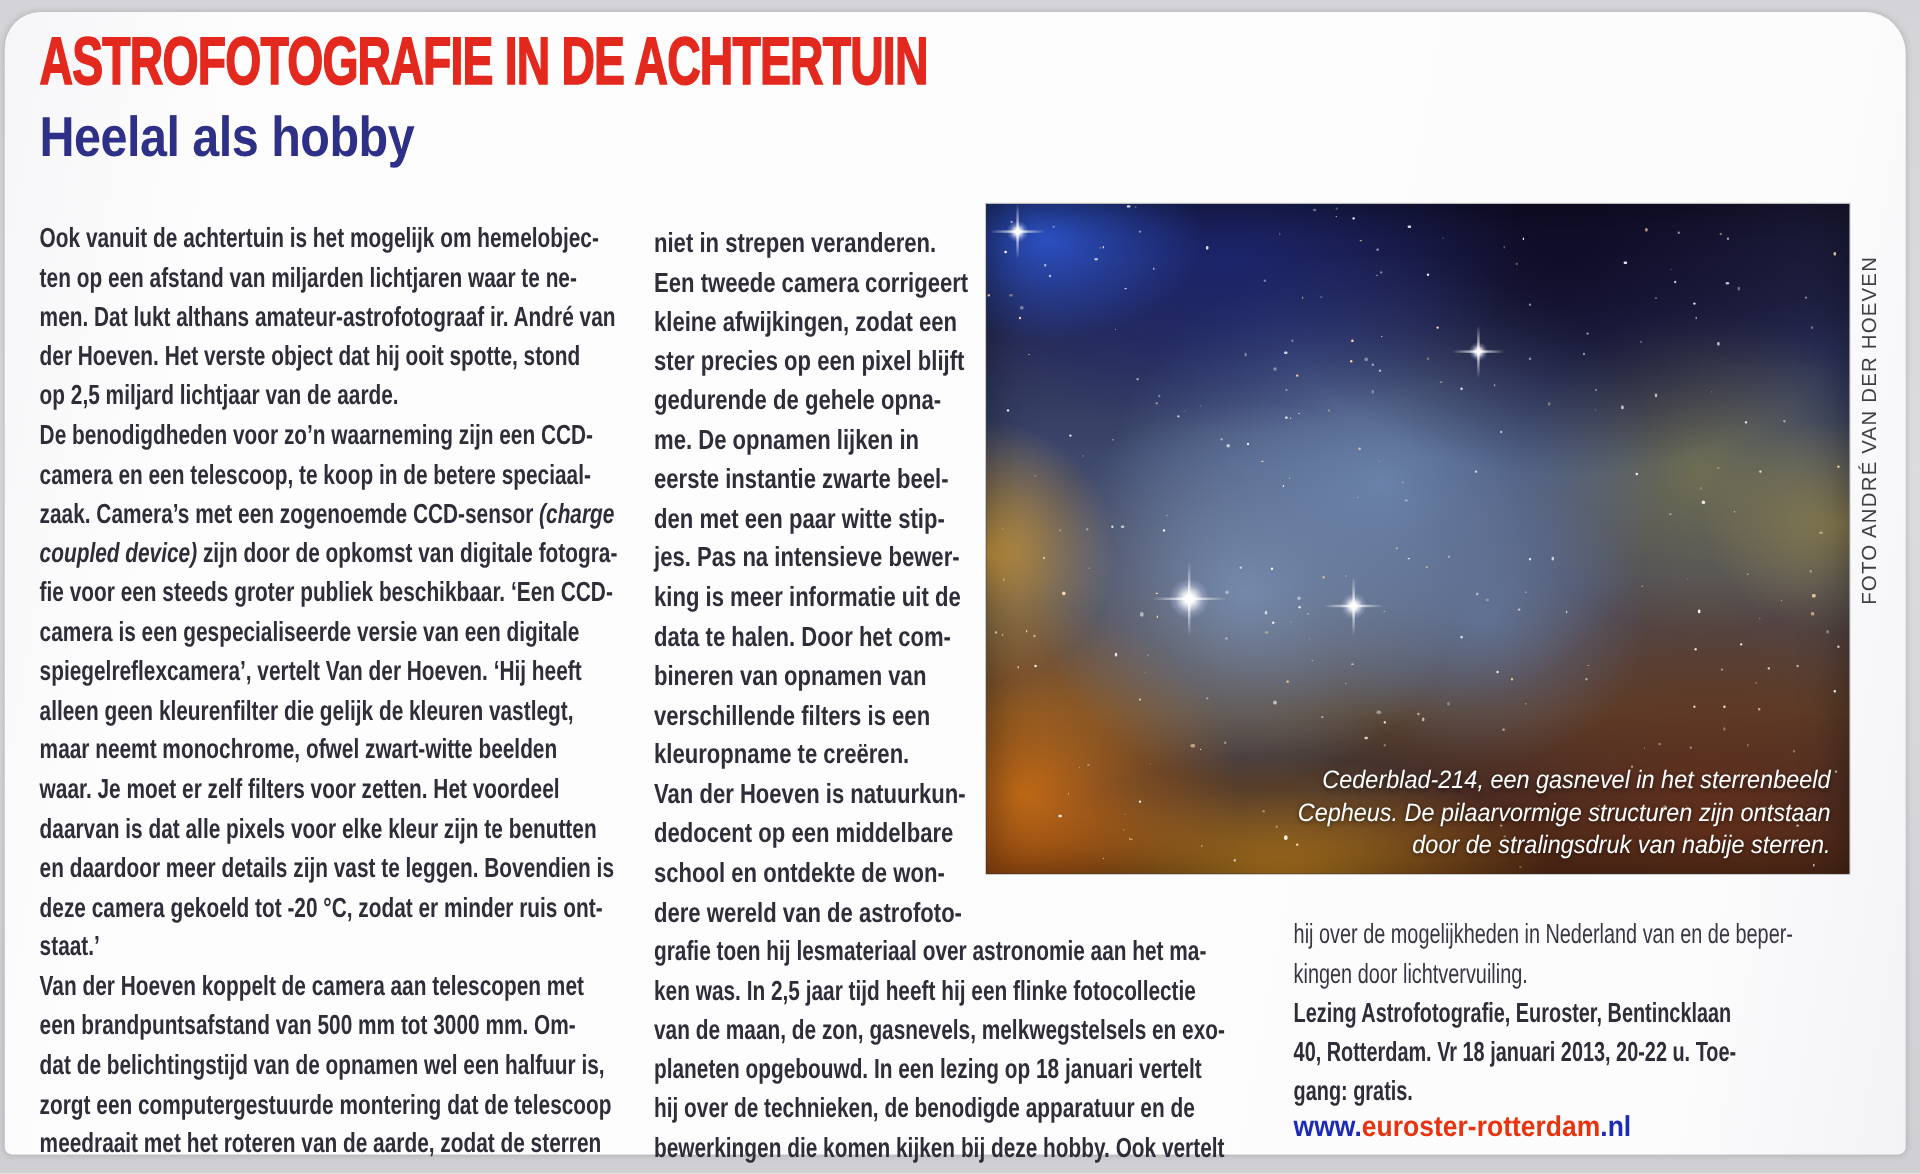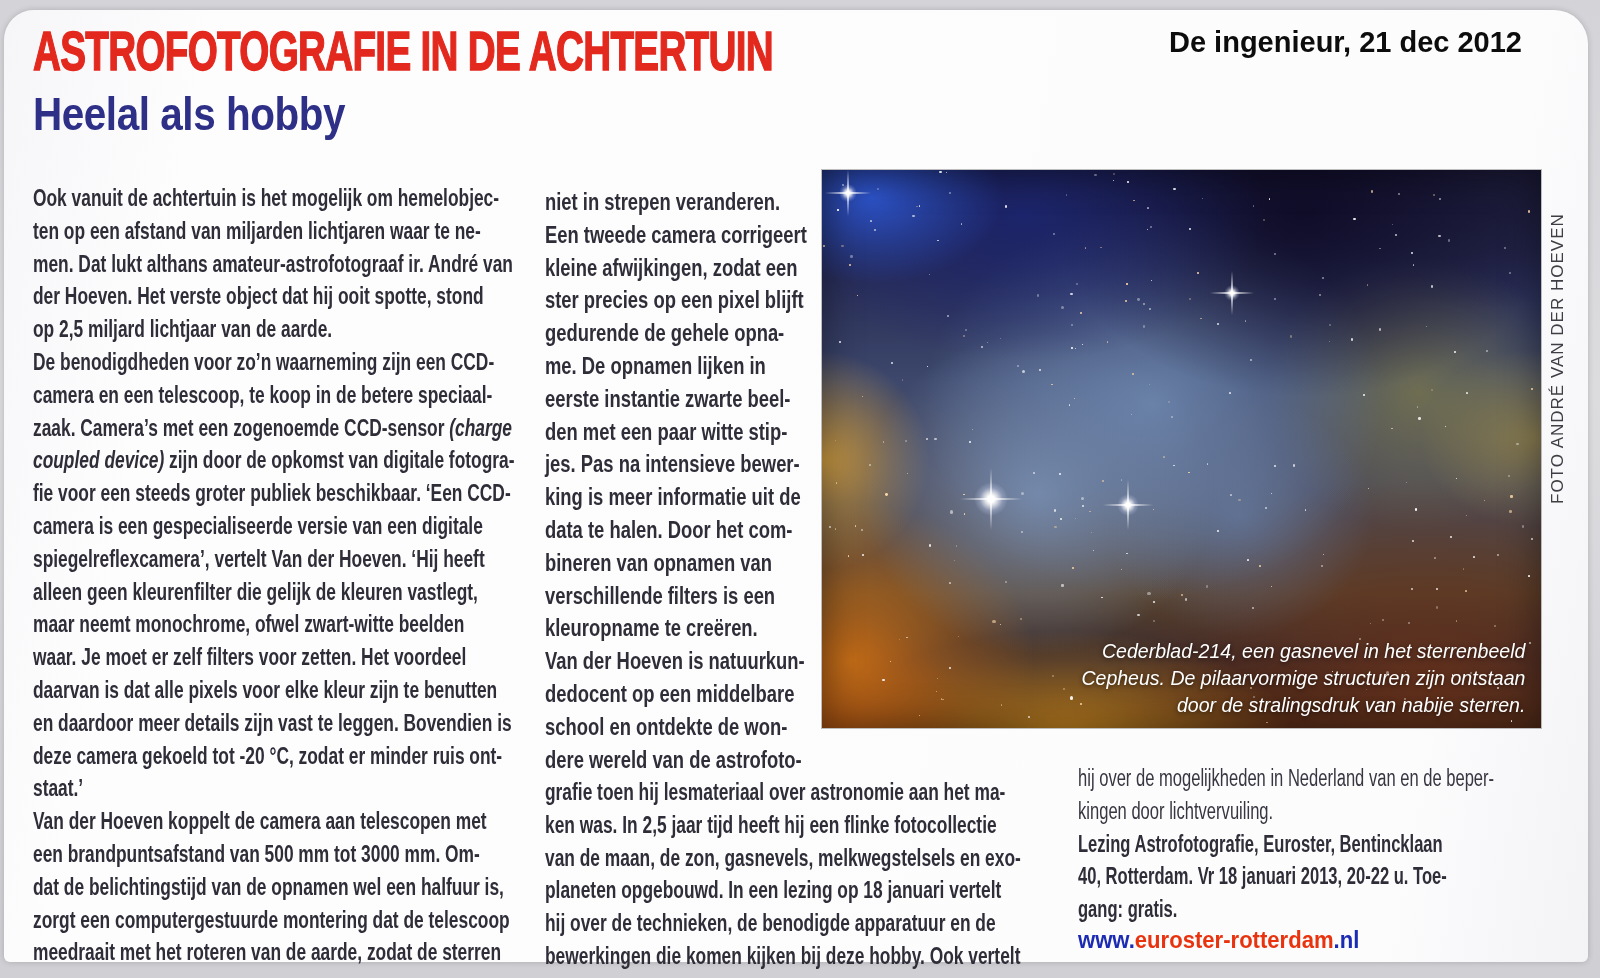--- a/index.html
+++ b/index.html
@@ -97,21 +97,20 @@
     position:absolute;left:1544px;top:162px;height:332px;
     writing-mode:vertical-rl;transform:rotate(180deg);
     font-size:17px;letter-spacing:1px;color:#3e3e44;white-space:nowrap;
   }
 </style>
 </head>
 <body>
 
 <div class="card">
 
-  <div class="masthead">De ingenieur, 21 dec 2012</div>
 
   <h1 class="headline">ASTROFOTOGRAFIE IN DE ACHTERTUIN</h1>
 
   <h2 class="subtitle">Heelal als hobby</h2>
 
   <div class="col col-left">
       <div class="line bold">Ook vanuit de achtertuin is het mogelijk om hemelobjec-</div>
       <div class="line bold">ten op een afstand van miljarden lichtjaren waar te ne-</div>
       <div class="line bold">men. Dat lukt althans amateur-astrofotograaf ir. André van</div>
       <div class="line bold">der Hoeven. Het verste object dat hij ooit spotte, stond</div>

